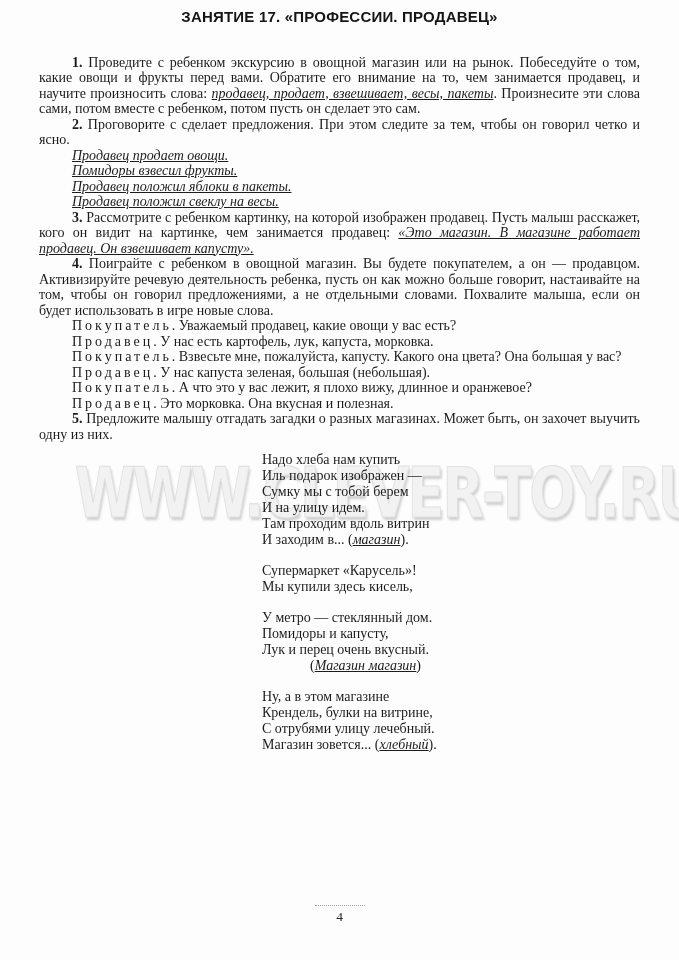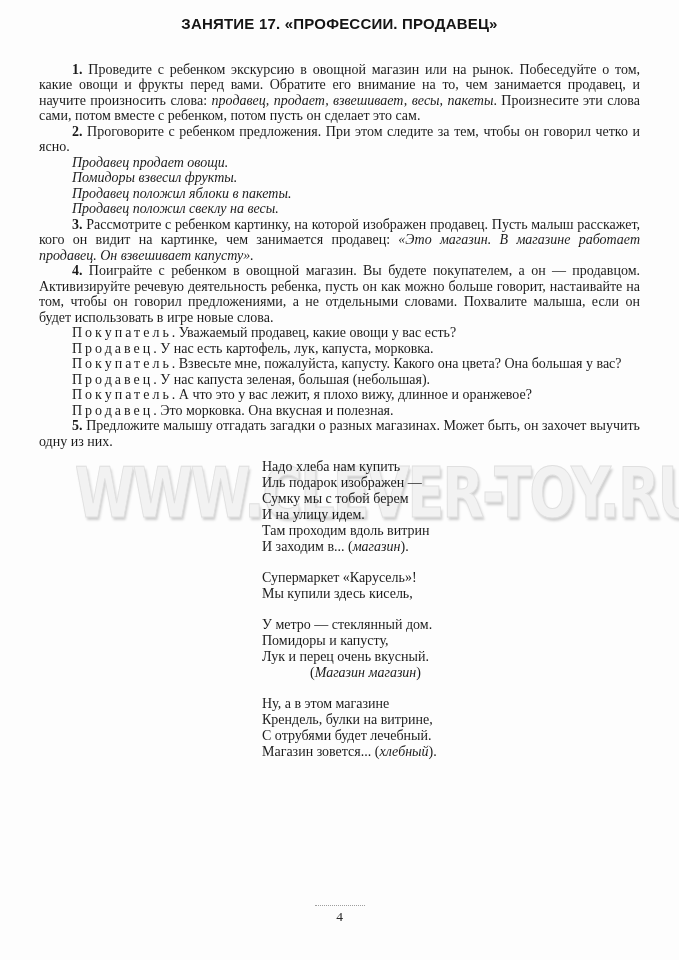--- a/index.html
+++ b/index.html
@@ -27,42 +27,42 @@
     -webkit-text-stroke: 1px #e0e0e0;
     text-shadow: 2px 3px 3px #cecece;
     transform: scaleX(0.78);
     transform-origin: 50% 50%;
     z-index: 1;
     user-select: none;
   }
   .content {
     position: absolute;
     left: 39px;
-    top: 16px;
+    top: 9px;
     width: 601px;
     z-index: 2;
     font-size: 14px;
     line-height: 15.5px;
   }
   .title {
     margin: 0 0 30px 0;
     text-align: center;
     font-family: "Liberation Sans", sans-serif;
     font-weight: bold;
     font-size: 15px;
     letter-spacing: 0.2px;
     color: #151515;
   }
   .para {
     margin: 0;
     text-align: justify;
     text-indent: 33px;
   }
   .para .num { font-weight: bold; }
-  .para .it, .examples, .pline .it { font-style: italic; }
+  .para .it, .examples, .pline .it { font-style: italic; text-decoration: underline; }
   .examples { padding-left: 33px; }
   .ex { white-space: nowrap; }
   .dialog { padding-left: 33px; }
   .dline { white-space: nowrap; }
   .dline .sp { letter-spacing: 3px; }
   .poems { padding-left: 223px; margin-top: 10px; }
   .stanza { margin-bottom: 15px; line-height: 16px; }
   .stanza:last-child { margin-bottom: 0; }
   .pline { white-space: nowrap; }
   .pline.indent { padding-left: 48px; }
@@ -88,21 +88,21 @@
 <div class="page">
 
   <div class="watermark">WWW.CLEVER-TOY.RU</div>
 
   <div class="content">
 
     <h1 class="title">ЗАНЯТИЕ 17. «ПРОФЕССИИ. ПРОДАВЕЦ»</h1>
 
     <p class="para"><span class="num">1.</span><span> Проведите с ребенком экскурсию в овощной магазин или на рынок. Побеседуйте о том, какие овощи и фрукты перед вами. Обратите его внимание на то, чем занимается продавец, и научите произносить слова: </span><span class="it">продавец, продает, взвешивает, весы, пакеты</span><span>. Произнесите эти слова сами, потом вместе с ребенком, потом пусть он сделает это сам.</span></p>
 
-    <p class="para"><span class="num">2.</span><span> Проговорите с ребенком предложения. При этом следите за тем, чтобы он говорил четко и ясно.</span></p>
+    <p class="para"><span class="num">2.</span><span> Проговорите с сделает предложения. При этом следите за тем, чтобы он говорил четко и ясно.</span></p>
 
     <div class="examples">
       <div class="ex">Продавец продает овощи.</div>
       <div class="ex">Помидоры взвесил фрукты.</div>
       <div class="ex">Продавец положил яблоки в пакеты.</div>
       <div class="ex">Продавец положил свеклу на весы.</div>
     </div>
 
     <p class="para"><span class="num">3.</span><span> Рассмотрите с ребенком картинку, на которой изображен продавец. Пусть малыш расскажет, кого он видит на картинке, чем занимается продавец: </span><span class="it">«Это магазин. В магазине работает продавец. Он взвешивает капусту».</span></p>
 
@@ -138,21 +138,21 @@
       <div class="stanza">
         <div class="pline"><span>У метро — стеклянный дом.</span></div>
         <div class="pline"><span>Помидоры и капусту,</span></div>
         <div class="pline"><span>Лук и перец очень вкусный.</span></div>
         <div class="pline indent"><span>(</span><span class="it">Магазин магазин</span><span>)</span></div>
       </div>
 
       <div class="stanza">
         <div class="pline"><span>Ну, а в этом магазине</span></div>
         <div class="pline"><span>Крендель, булки на витрине,</span></div>
-        <div class="pline"><span>С отрубями будет лечебный.</span></div>
+        <div class="pline"><span>С отрубями улицу лечебный.</span></div>
         <div class="pline"><span>Магазин зовется... (</span><span class="it">хлебный</span><span>).</span></div>
       </div>
 
     </div>
 
   </div>
 
   <div class="footer">
     <div class="footer-rule"></div>
     <div class="page-num">4</div>

